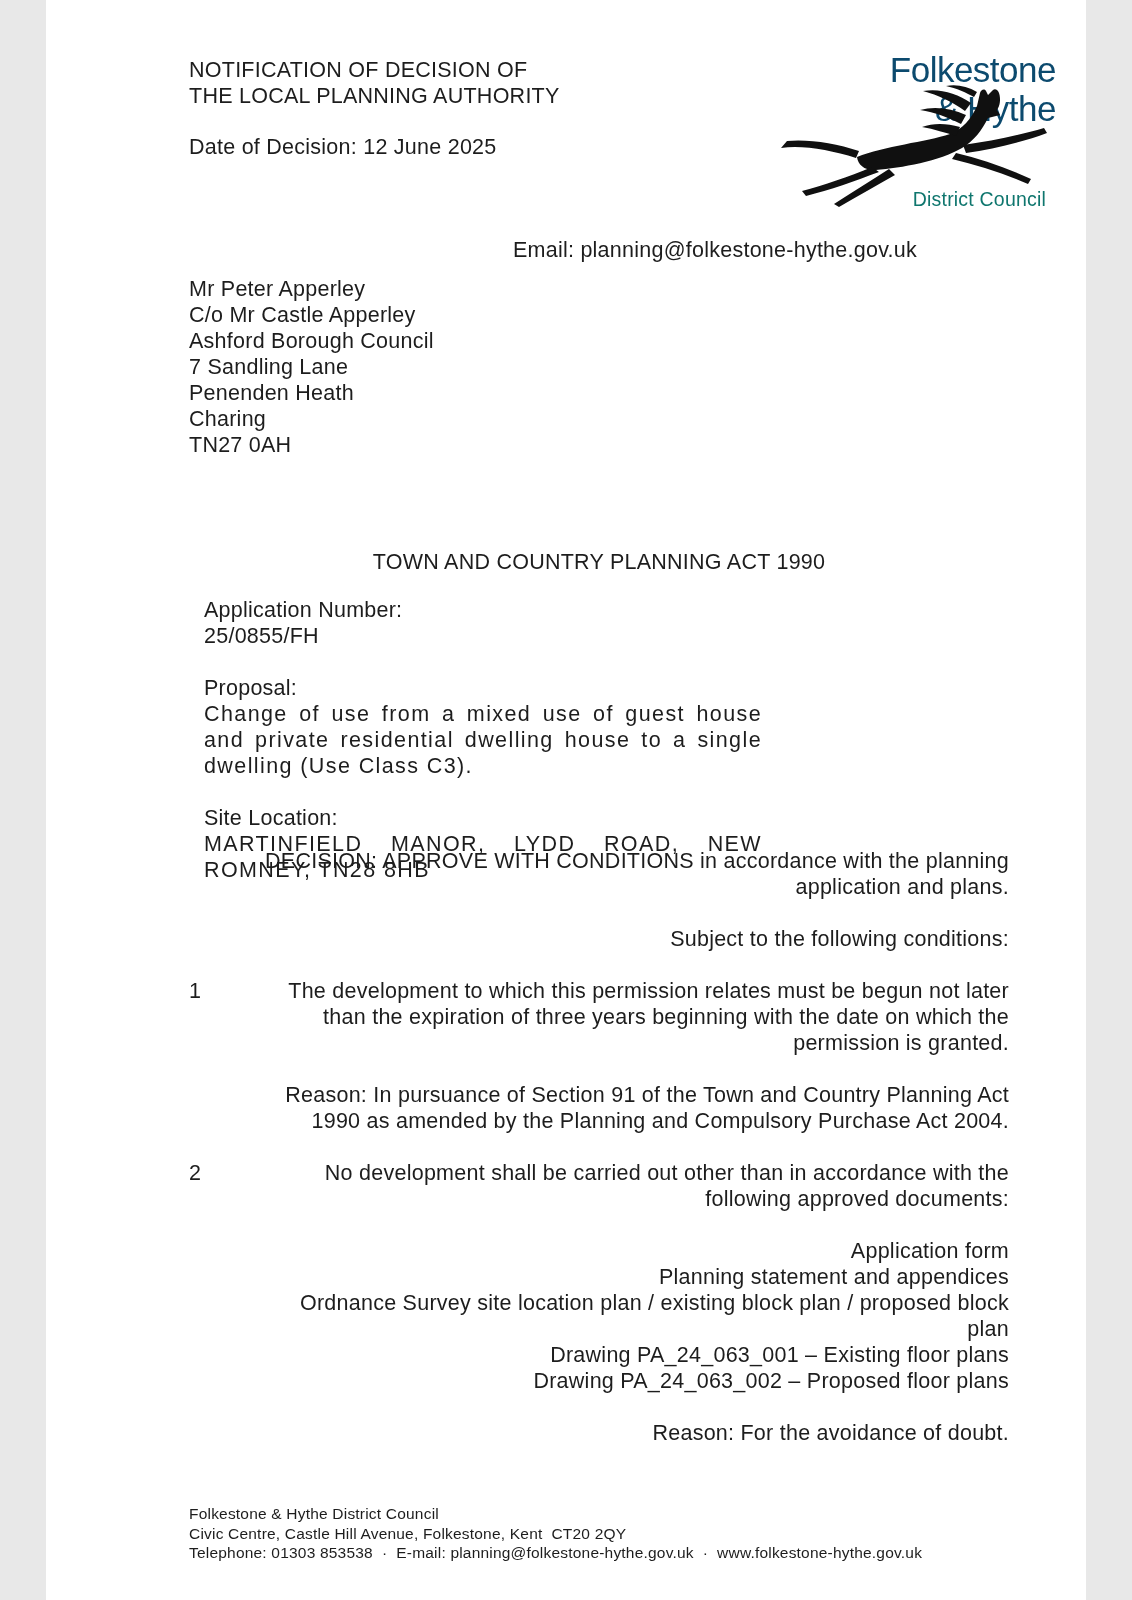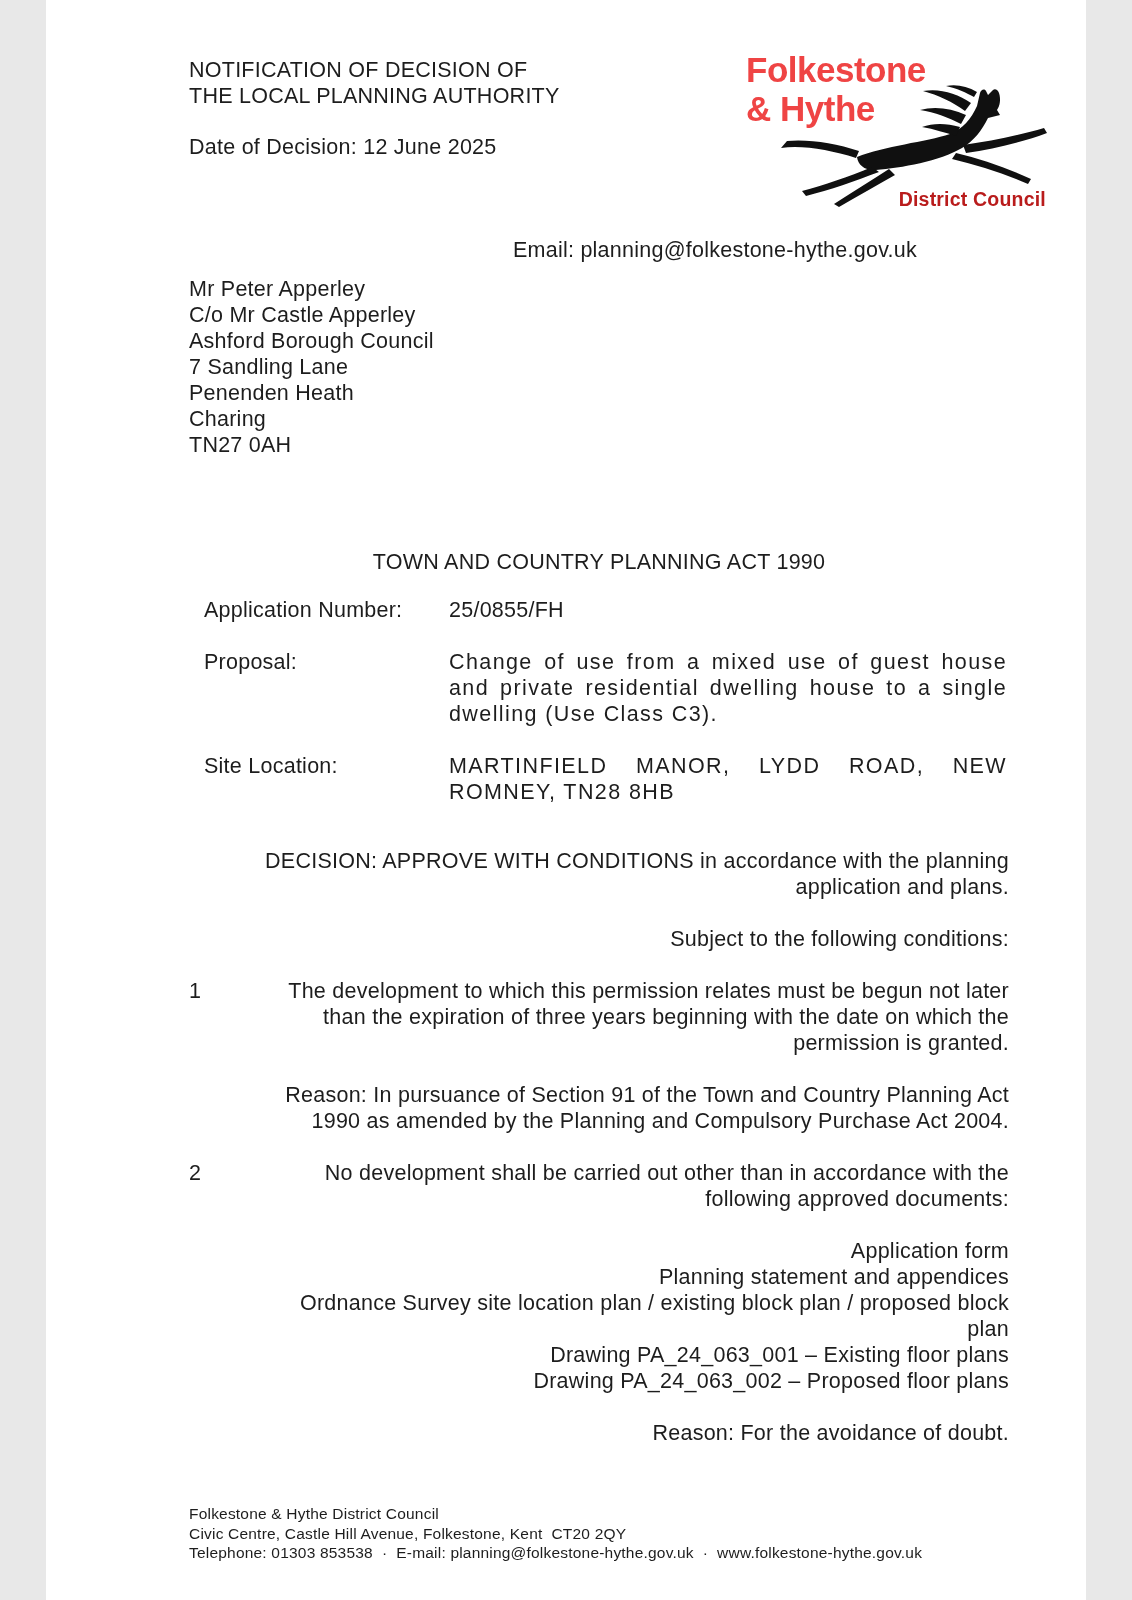--- a/index.html
+++ b/index.html
@@ -16,33 +16,33 @@
     overflow:hidden;
   }
   .abs{position:absolute;}
 
   
   .header-title{left:143px;top:57px;}
   .date-line{left:143px;top:134px;}
 
   
   .logo{left:676px;top:50px;width:334px;height:166px;}
-  .logo-name{padding-left:24px;font-size:35px;line-height:39px;font-weight:bold;letter-spacing:-0.5px;color:#ef4444;}
+  .logo-name{padding-left:24px;font-size:35px;line-height:39px;font-weight:normal;letter-spacing:-0.5px;color:#0c4a6e;text-align:right;}
   .logo-horse{position:absolute;left:58px;top:34px;width:272px;height:126px;}
   .logo-horse path{fill:#101010;}
-  .logo-sub{position:absolute;right:10px;top:136px;font-size:19.5px;letter-spacing:0.2px;color:#b91c1c;font-weight:bold;}
+  .logo-sub{position:absolute;right:10px;top:136px;font-size:19.5px;letter-spacing:0.2px;color:#0f766e;}
 
   
   .email-line{right:169px;top:237px;}
   .recipient{left:143px;top:266px;margin-top:10px;}
 
   
   .act-heading{left:143px;top:549px;width:820px;text-align:center;}
   .details{left:158px;top:597px;width:806px;}
-  .details-row{display:flex;margin-bottom:26px;}
+  .details-row{display:flex;margin-bottom:26px;flex-direction:column;}
   .details-row:last-child{margin-bottom:0;}
   .details-label{width:245px;flex:none;}
   .details-value{width:558px;flex:none;}
   .jst{text-align:justify;letter-spacing:1.4px;}
 
   
   .main{left:143px;top:848px;width:820px;text-align:right;}
   .main p{margin:0 0 26px 0;}
   .cond{position:relative;padding-left:79px;margin-bottom:26px;}
   .cond-num{position:absolute;left:0;top:0;}

